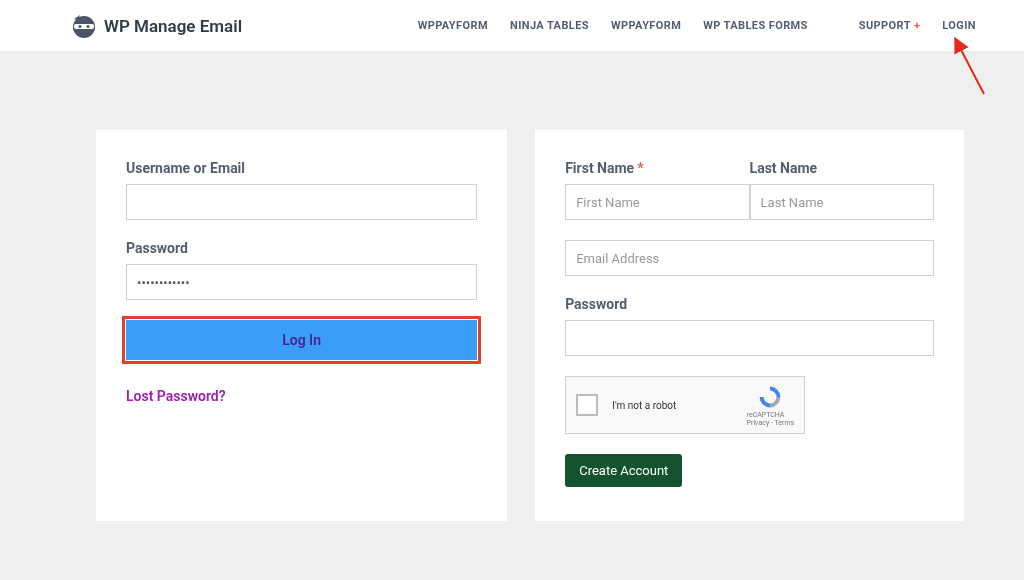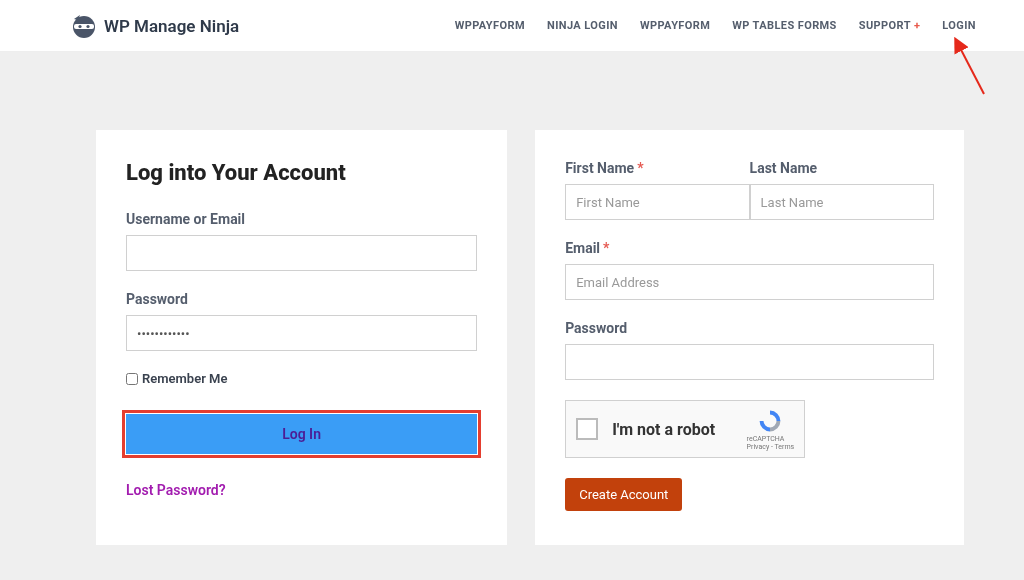--- a/index.html
+++ b/index.html
@@ -45,20 +45,21 @@
 }
 .nav-item {
   font-size: 11px;
   font-weight: 700;
   letter-spacing: 0.4px;
   color: #555e6d;
   cursor: pointer;
 }
 .nav-item.sup {
   position: relative;
+  margin-left: 29px;
 }
 .nav-item .plus {
   color: #e85b4d;
   font-weight: 700;
   margin-left: 3px;
 }
 .content {
   display: flex;
   gap: 28px;
   padding: 78px 60px 0 96px;
@@ -156,39 +157,38 @@
   margin-bottom: 20px;
 }
 .recaptcha .cbx {
   width: 22px;
   height: 22px;
   border: 2px solid #bbb;
   background: #fff;
   margin-right: 14px;
 }
 .recaptcha .txt {
-  font-size: 16px;
+  font-size: 10px;
   color: #333;
   flex: 1;
-  font-weight: bold;
 }
 .recaptcha .badge {
   text-align: left;
   font-size: 7px;
   color: #777;
 }
 .recaptcha .badge svg {
   width: 26px;
   height: 26px;
   display: block;
   margin: 0 auto 1px;
 }
 .btn-create {
   padding: 9px 14px;
-  background: #c2410c;
+  background: #14532d;
   color: #fff;
   border: none;
   border-radius: 3px;
   font-size: 13px;
   cursor: pointer;
 }
 .arrow {
   position: absolute;
   top: 36px;
   left: 944px;
@@ -202,65 +202,59 @@
   <div class="logo-wrap">
     <span class="logo-icon">
       <svg viewBox="0 0 28 28">
           <circle cx="14" cy="15" r="11" fill="#4a5568"></circle>
           <rect x="4" y="12" width="20" height="5" rx="2" fill="#fff"></rect>
           <circle cx="10" cy="14.5" r="1.6" fill="#4a5568"></circle>
           <circle cx="18" cy="14.5" r="1.6" fill="#4a5568"></circle>
           <path d="M4 7 L10 3 L8 8 Z" fill="#4a5568"></path>
         </svg>
     </span>
-    <span class="logo-text">WP Manage Ninja</span>
+    <span class="logo-text">WP Manage Email</span>
   </div>
   <nav class="nav">
     <span class="nav-item">WPPAYFORM</span>
-    <span class="nav-item">NINJA LOGIN</span>
+    <span class="nav-item">NINJA TABLES</span>
     <span class="nav-item">WPPAYFORM</span>
     <span class="nav-item">WP TABLES FORMS</span>
     <span class="nav-item sup"><span>SUPPORT</span><span class="plus">+</span></span>
     <span class="nav-item">LOGIN</span>
   </nav>
 </header>
 
 <div class="content">
 
   <div class="panel panel-left">
-    <h2>Log into Your Account</h2>
     <div class="field">
       <label>Username or Email</label>
       <input type="text" value="" style="">
     </div>
     <div class="field">
       <label>Password</label>
       <input type="text" value="••••••••••••" style="">
-    </div>
-    <div class="remember">
-      <input type="checkbox" style="">
-      <span>Remember Me</span>
     </div>
     <button class="btn-login">Log In</button>
     <a class="lost">Lost Password?</a>
   </div>
 
   <div class="panel panel-right">
     <div class="row">
       <div class="field">
         <label><span>First Name</span><span class="req">*</span></label>
         <input type="text" placeholder="First Name" style="">
       </div>
       <div class="field">
         <label>Last Name</label>
         <input type="text" placeholder="Last Name" style="">
       </div>
     </div>
     <div class="field">
-      <label><span>Email</span><span class="req">*</span></label>
       <input type="email" placeholder="Email Address" style="">
     </div>
     <div class="field">
       <label>Password</label>
       <input type="password" style="">
     </div>
     <div class="recaptcha">
       <div class="cbx"></div>
       <div class="txt">I'm not a robot</div>
       <div class="badge">

